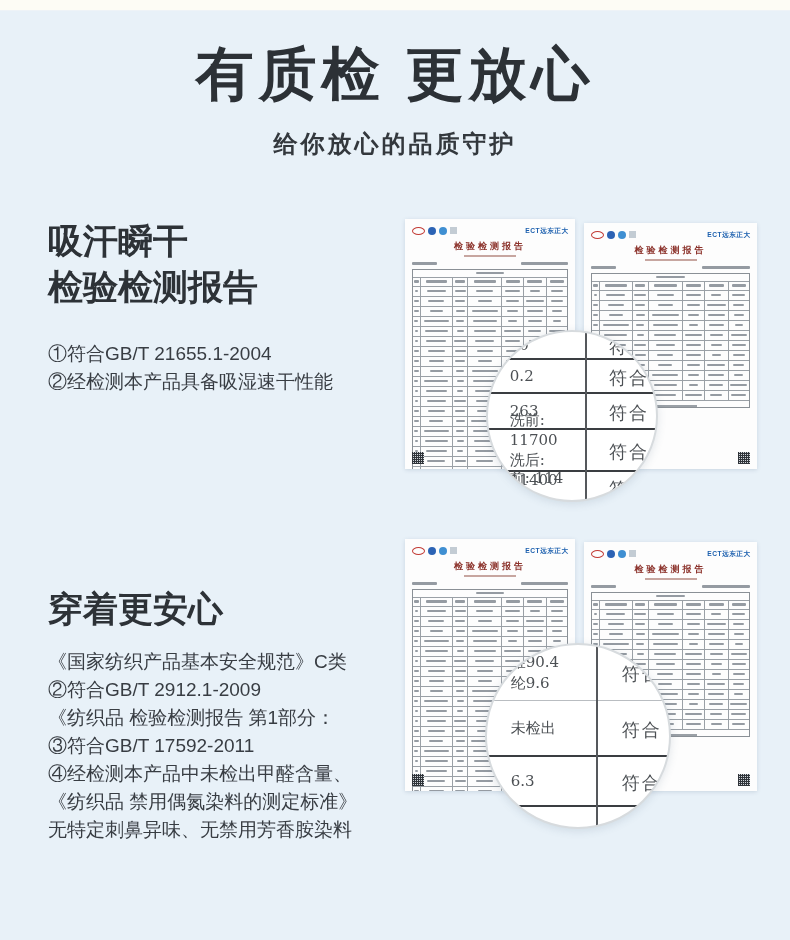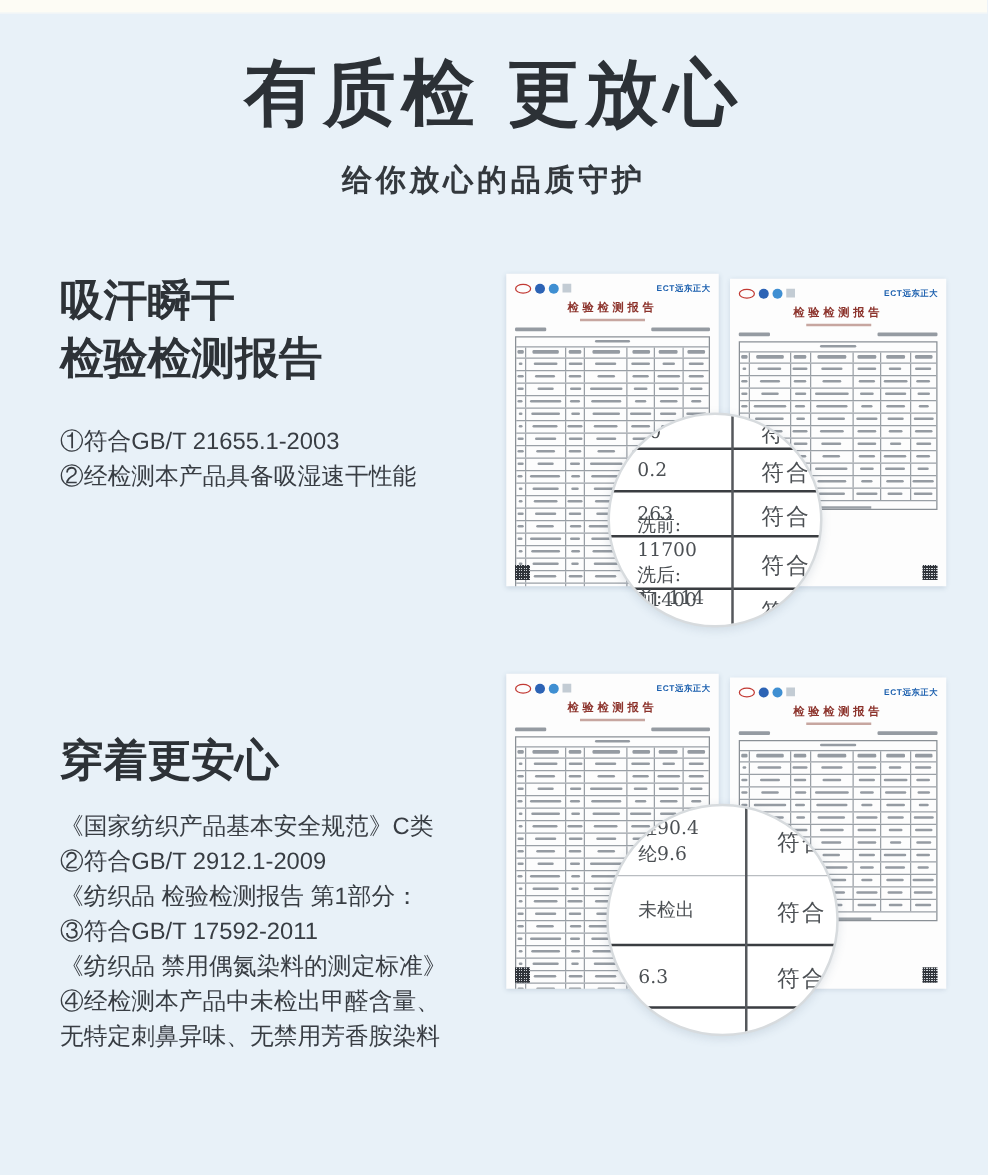--- a/index.html
+++ b/index.html
@@ -120,35 +120,35 @@
 <div class="top-strip"></div>
 
 <h1 class="page-title">有质检 更放心</h1>
 <div class="page-subtitle">给你放心的品质守护</div>
 
 <h2 class="sec-heading s1">
   <span>吸汗瞬干</span><br>
   <span>检验检测报告</span>
 </h2>
 <div class="sec-bullets s1">
-  <div>①符合GB/T 21655.1-2003</div>
+  <div>①符合GB/T 21655.1-2004</div>
   <div>②经检测本产品具备吸湿速干性能</div>
 </div>
 
 <h2 class="sec-heading s2">
   <br>
   <span>穿着更安心</span>
 </h2>
 <div class="sec-bullets s2">
   <div>《国家纺织产品基本安全规范》C类</div>
   <div>②符合GB/T 2912.1-2009</div>
   <div>《纺织品 检验检测报告 第1部分：</div>
   <div>③符合GB/T 17592-2011</div>
+  <div>④经检测本产品中未检出甲醛含量、</div>
   <div>《纺织品 禁用偶氮染料的测定标准》</div>
-  <div>④经检测本产品中未检出甲醛含量、</div>
   <div>无特定刺鼻异味、无禁用芳香胺染料</div>
 </div>
 
 <div class="report" id="rp0" style="left:405px;top:219px;width:170px;height:250px;">
     <div class="rp-head">
       <span class="logo-cma"></span>
       <span class="logo-dot b1"></span>
       <span class="logo-dot b2"></span>
       <span class="logo-sq"></span>
       <span class="rp-brand">ECT远东正大</span>

